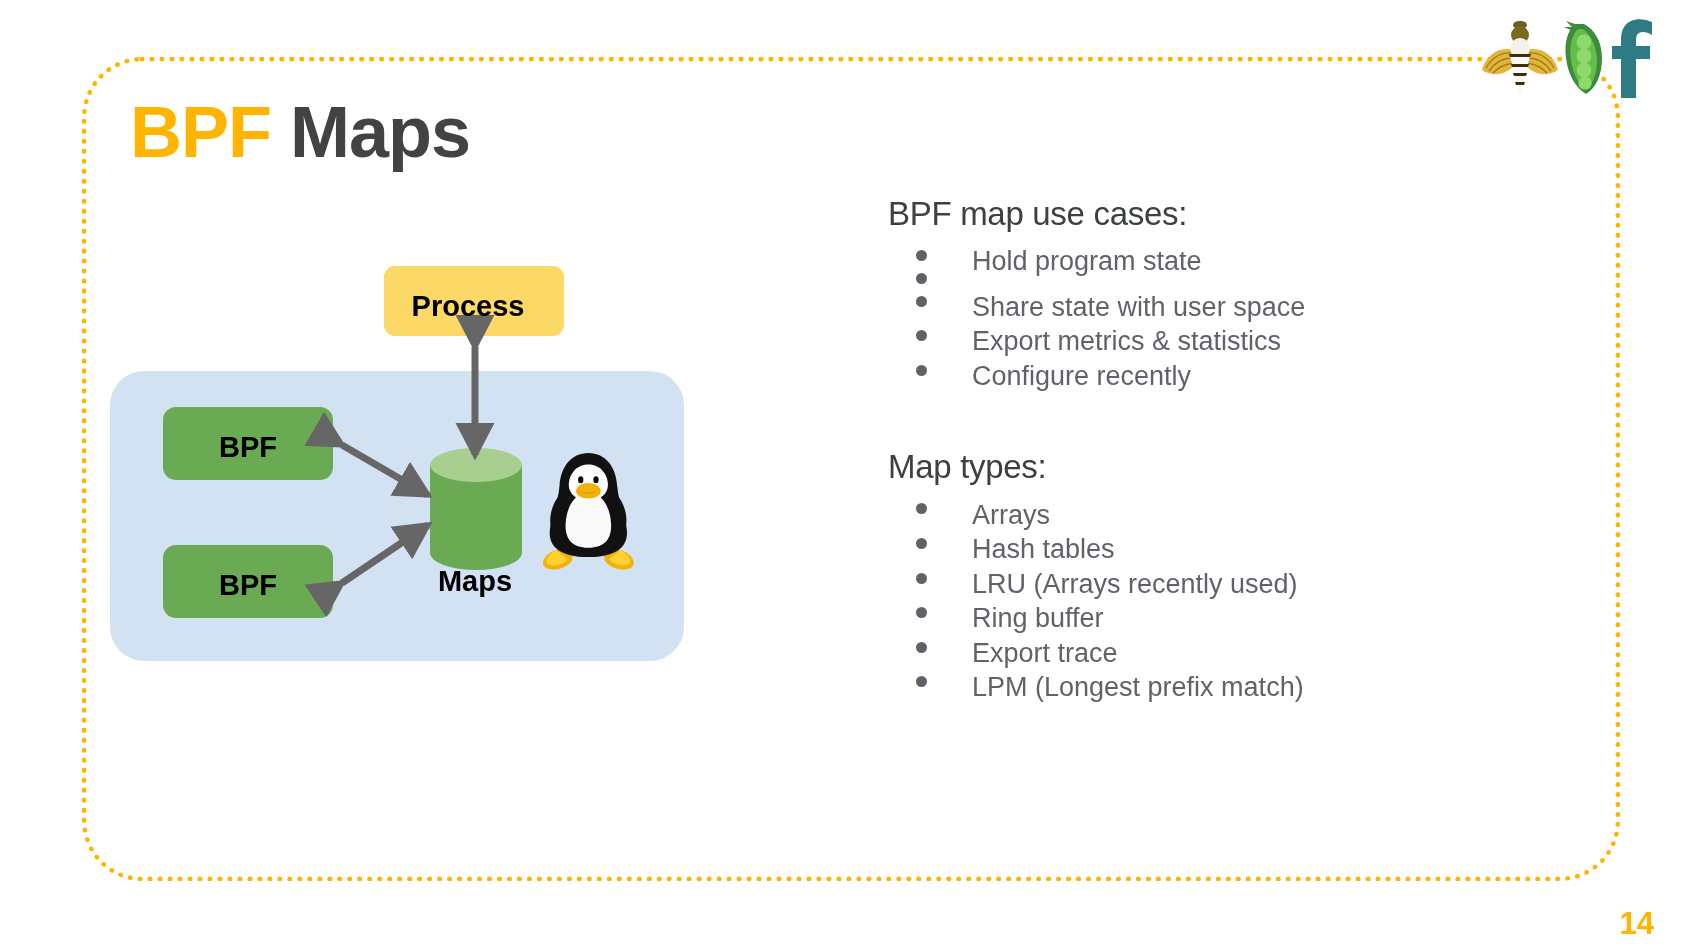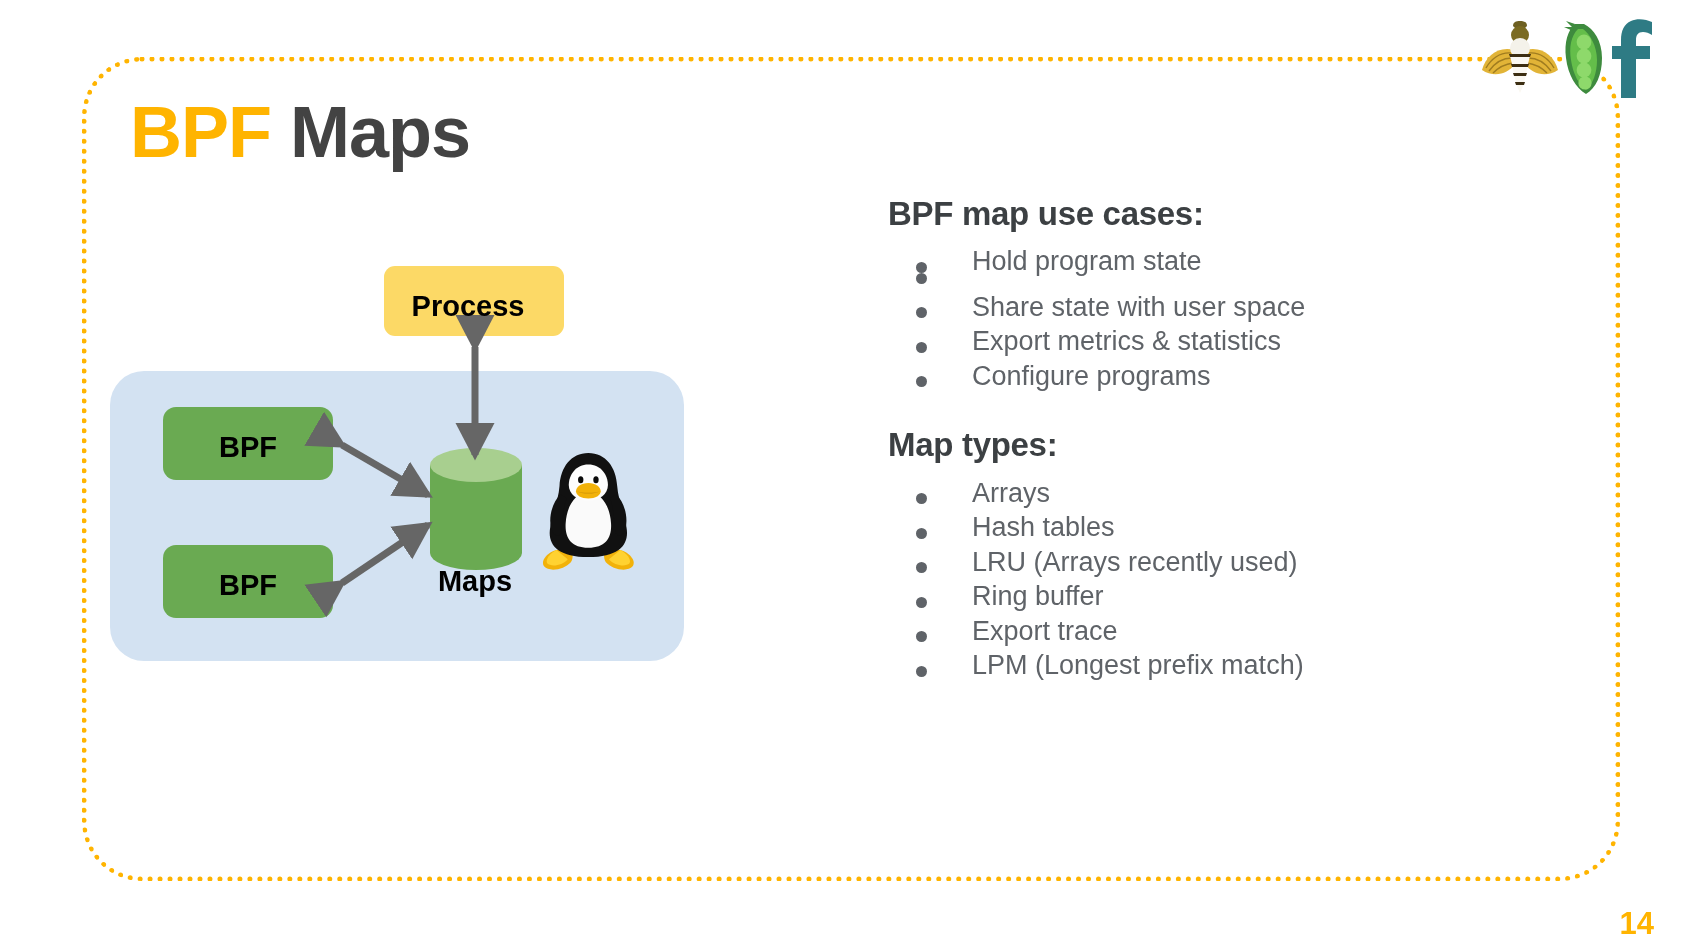--- a/index.html
+++ b/index.html
@@ -80,36 +80,36 @@
 
   
   .content-col {
     position: absolute;
     left: 888px;
     top: 193px;
     width: 640px;
   }
   .section-heading {
     font-size: 33px;
-    font-weight: bold;
+    font-weight: normal;
     color: #3C4043;
     margin: 0 0 10px 0;
     line-height: 1.25;
     letter-spacing: -0.3px;
   }
-  .section-heading.second { margin-top: 31px; }
+  .section-heading.second { margin-top: 53px; }
 
   ul.bullets {
     list-style: none;
     margin: 0;
     padding: 0;
   }
   ul.bullets li {
     display: flex;
-    align-items: flex-end;
+    align-items: center;
     font-size: 27px;
     color: #5F6368;
     line-height: 1.28;
     padding: 0;
   }
   ul.bullets li .dot {
     flex: 0 0 auto;
     width: 11px;
     height: 11px;
     border-radius: 50%;
@@ -272,21 +272,21 @@
     <li>
       <span class="dot"></span>
       <span>Share state with user space</span>
     </li>
     <li>
       <span class="dot"></span>
       <span>Export metrics &amp; statistics</span>
     </li>
     <li>
       <span class="dot"></span>
-      <span>Configure programs</span>
+      <span>Configure recently</span>
     </li>
   </ul>
 
   <h2 class="section-heading second">Map types:</h2>
 
   <ul class="bullets">
     <li>
       <span class="dot"></span>
       <span>Arrays</span>
     </li>

